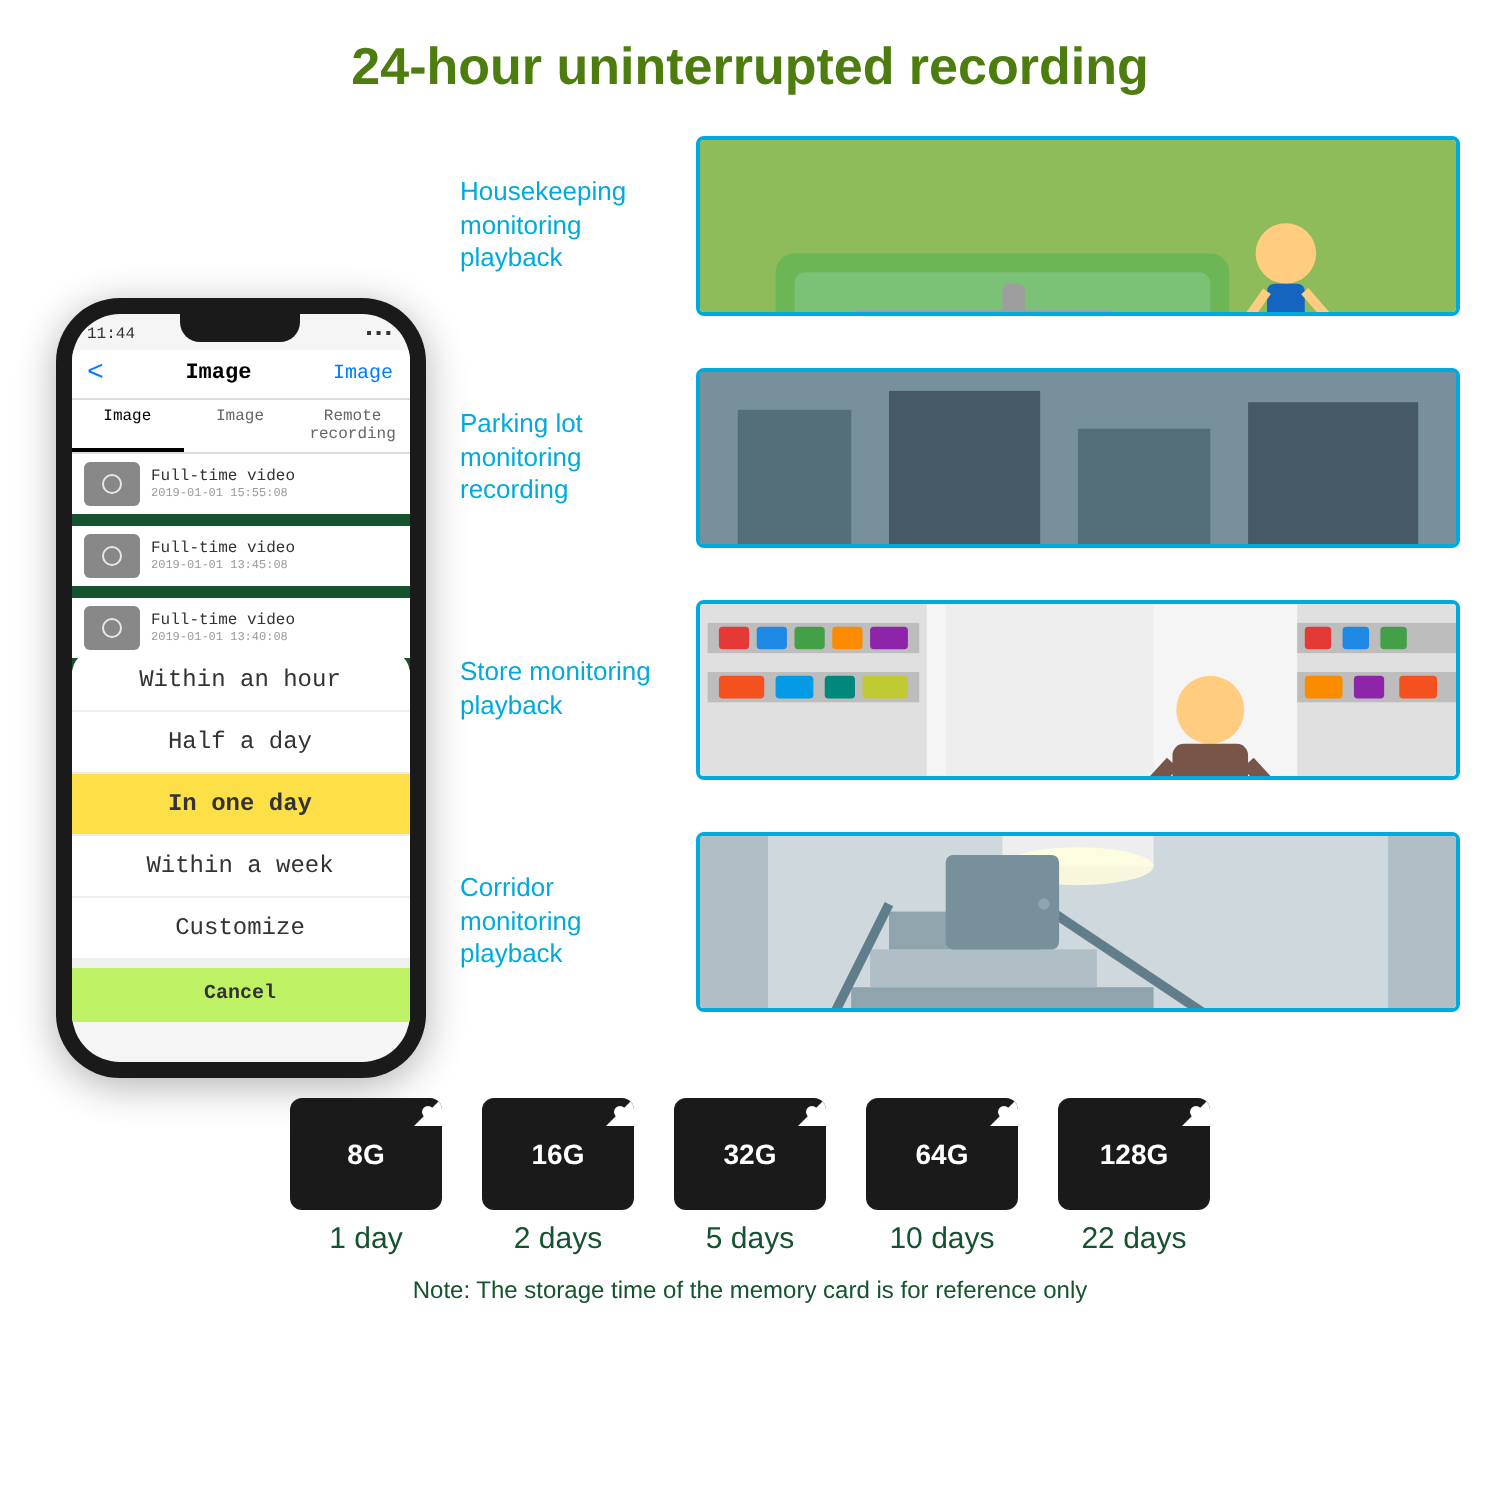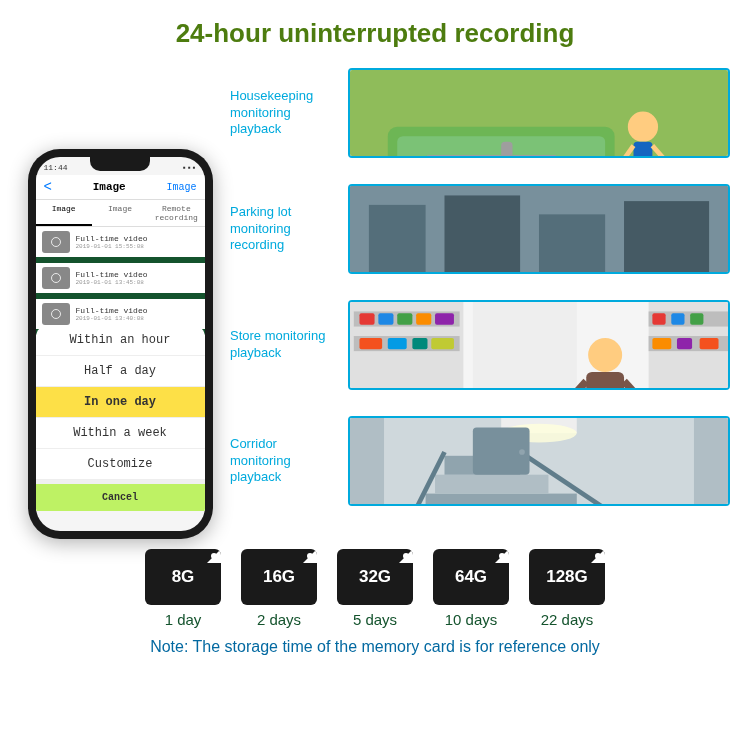--- a/index.html
+++ b/index.html
@@ -252,32 +252,32 @@
       position: absolute;
       top: 4px;
       right: 4px;
       width: 6px;
       height: 6px;
       background: #fff;
       border-radius: 50%;
     }
     .sdcard-label {
       color: #fff;
-      font-size: 17px;
+      font-size: 14px;
       font-weight: bold;
       z-index: 1;
     }
     .sdcard-days {
       font-size: 15px;
       color: #14532d;
       text-align: right;
     }
     .note-text {
-      font-size: 16px;
-      color: #0369a1;
+      font-size: 12px;
+      color: #14532d;
       text-align: right;
       margin-top: 2px;
     }
   </style>
 </head>
 <body>
 
 <div class="header">
   <h1>24-hour uninterrupted recording</h1>
 </div>

